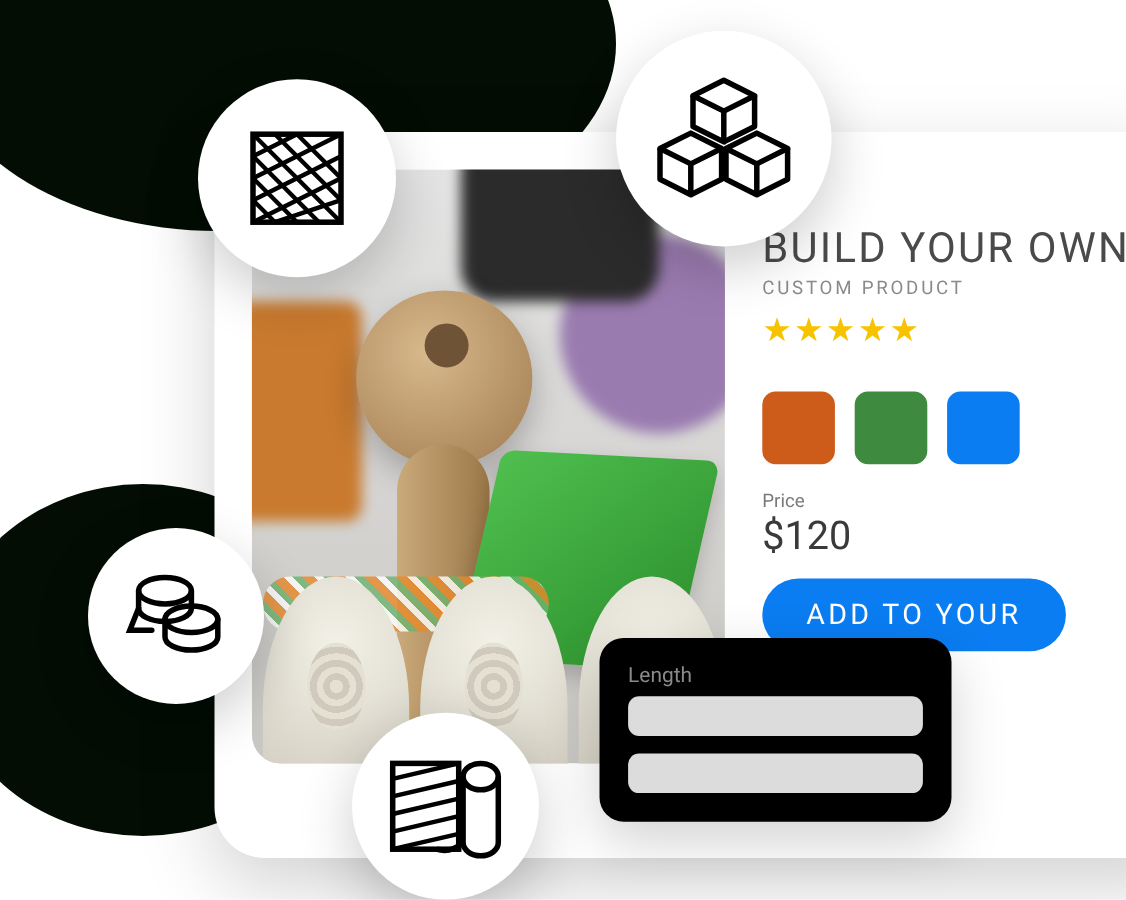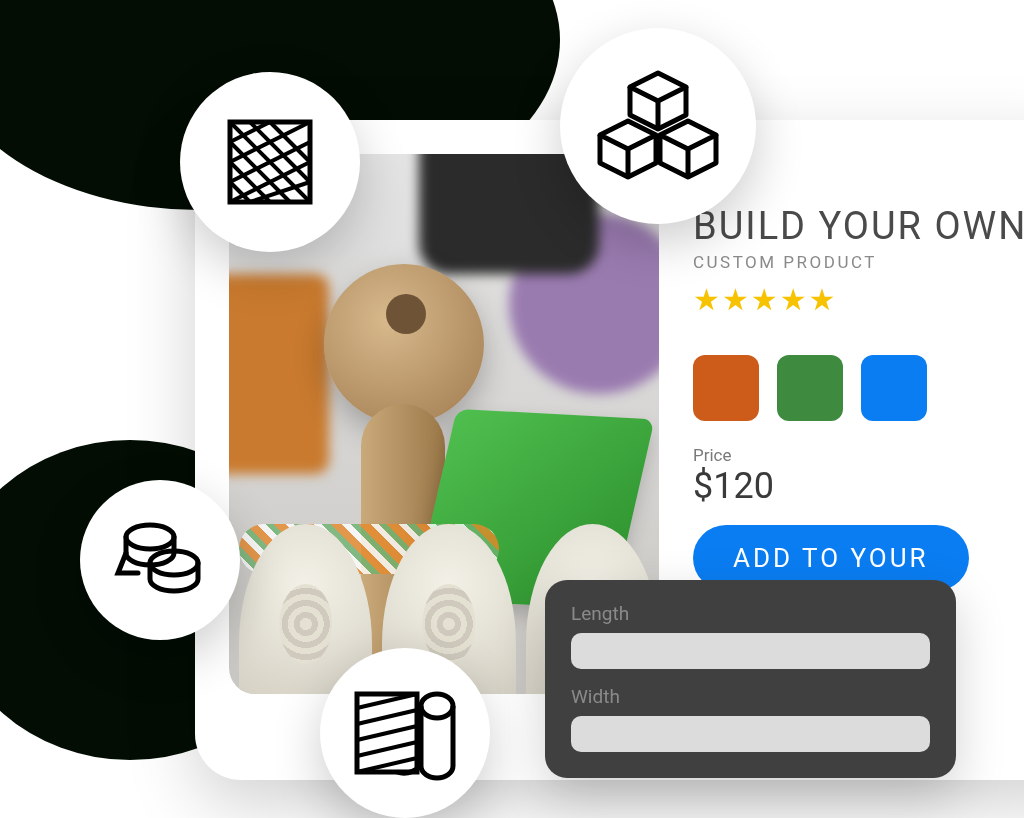--- a/index.html
+++ b/index.html
@@ -85,22 +85,22 @@
     letter-spacing: 3px;
     padding: 18px 40px;
     cursor: pointer;
     font-family: inherit;
   }
 
   .dims-card {
     position: absolute;
     left: 545px;
     top: 580px;
-    width: 411px;
-    background: #404040;
+    width: 320px;
+    background: #000000;
     border-radius: 22px;
     box-shadow: 0 18px 50px rgba(0,0,0,0.18);
     padding: 22px 26px 26px;
     z-index: 5;
   }
   .dim-label { color: #8a8a8a; font-size: 19px; margin-bottom: 8px; }
   .dim-input {
     width: 100%; height: 36px;
     background: #dcdcdc;
     border: none; border-radius: 10px;
@@ -179,21 +179,20 @@
     <div class="price-label">Price</div>
     <div class="price-value">$120</div>
 
     <button class="add-to-cart">ADD TO YOUR</button>
   </div>
 </div>
 
 <div class="dims-card">
   <div class="dim-label">Length</div>
   <input class="dim-input" style="">
-  <div class="dim-label">Width</div>
   <input class="dim-input" style="">
 </div>
 
 <div class="icon-bubble bubble-tile">
   <svg width="100" height="100" viewBox="0 0 100 100">
     <rect x="10" y="10" width="80" height="80"></rect>
     <g stroke-width="4">
       <line x1="10" y1="30" x2="50" y2="10"></line>
         <line x1="10" y1="50" x2="90" y2="10"></line>
       <line x1="10" y1="70" x2="90" y2="30"></line>

